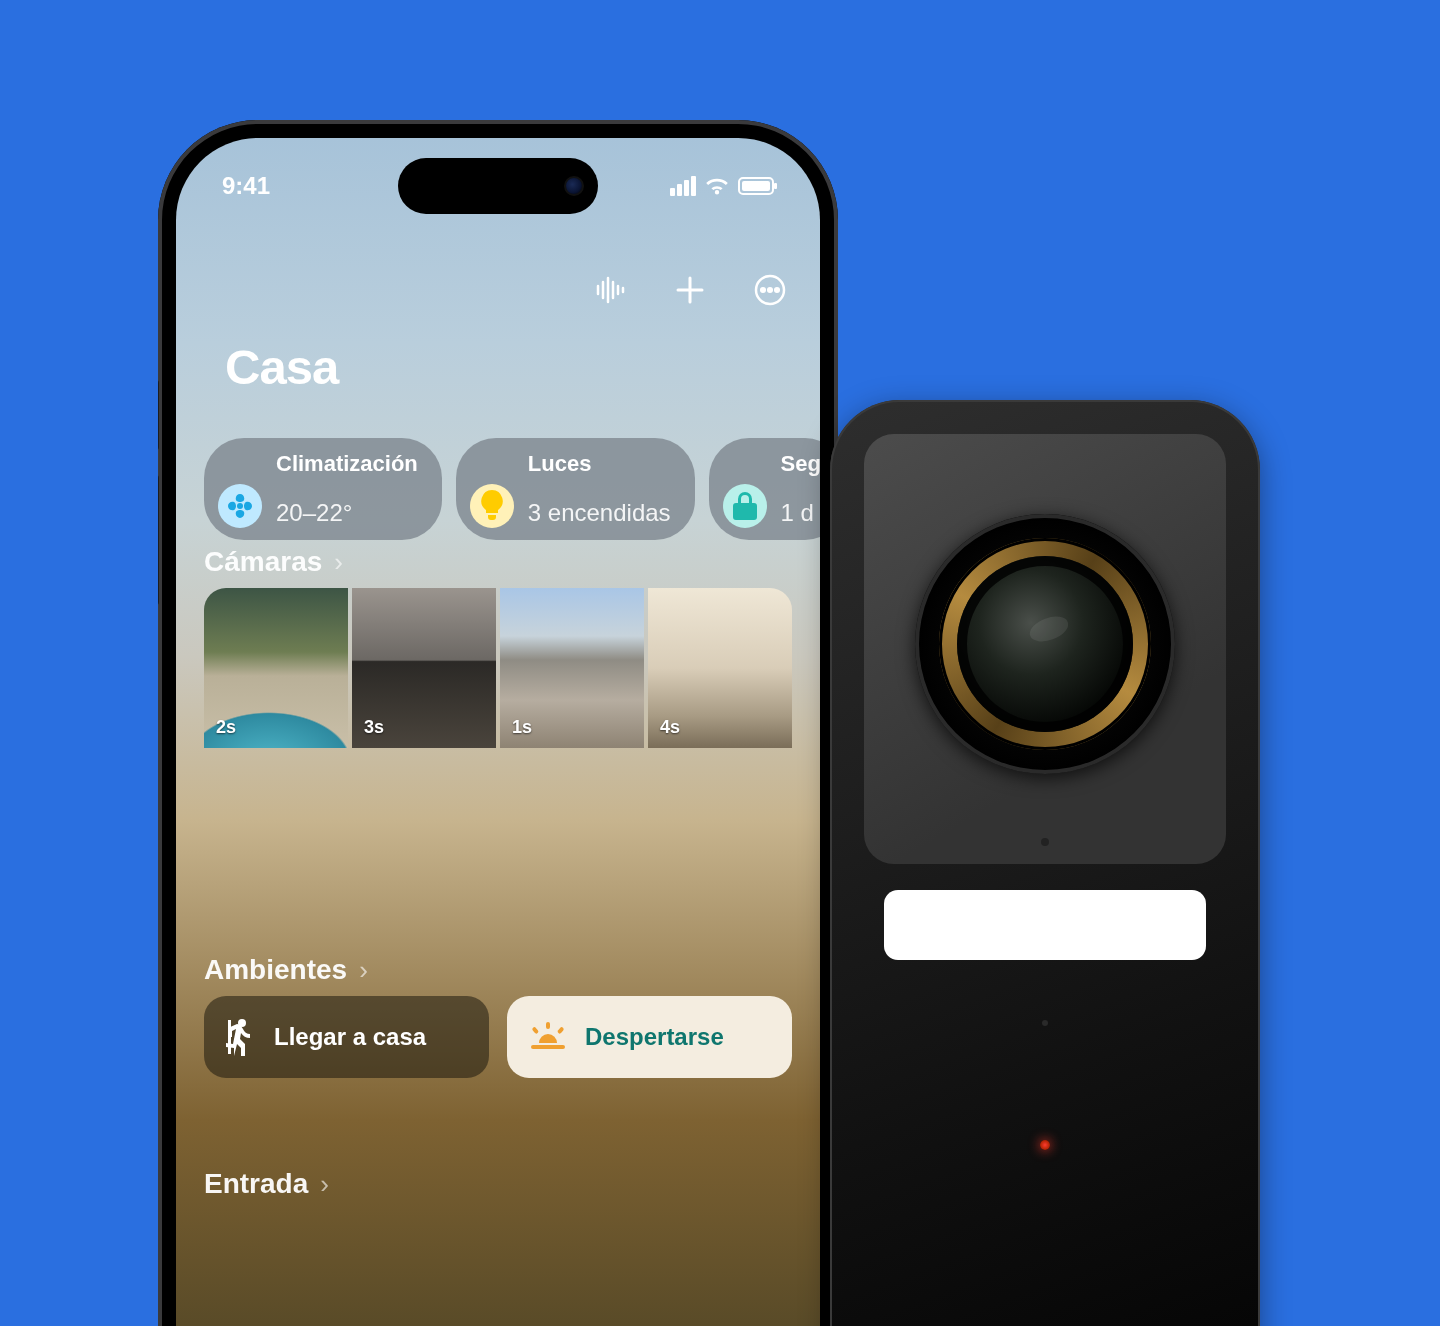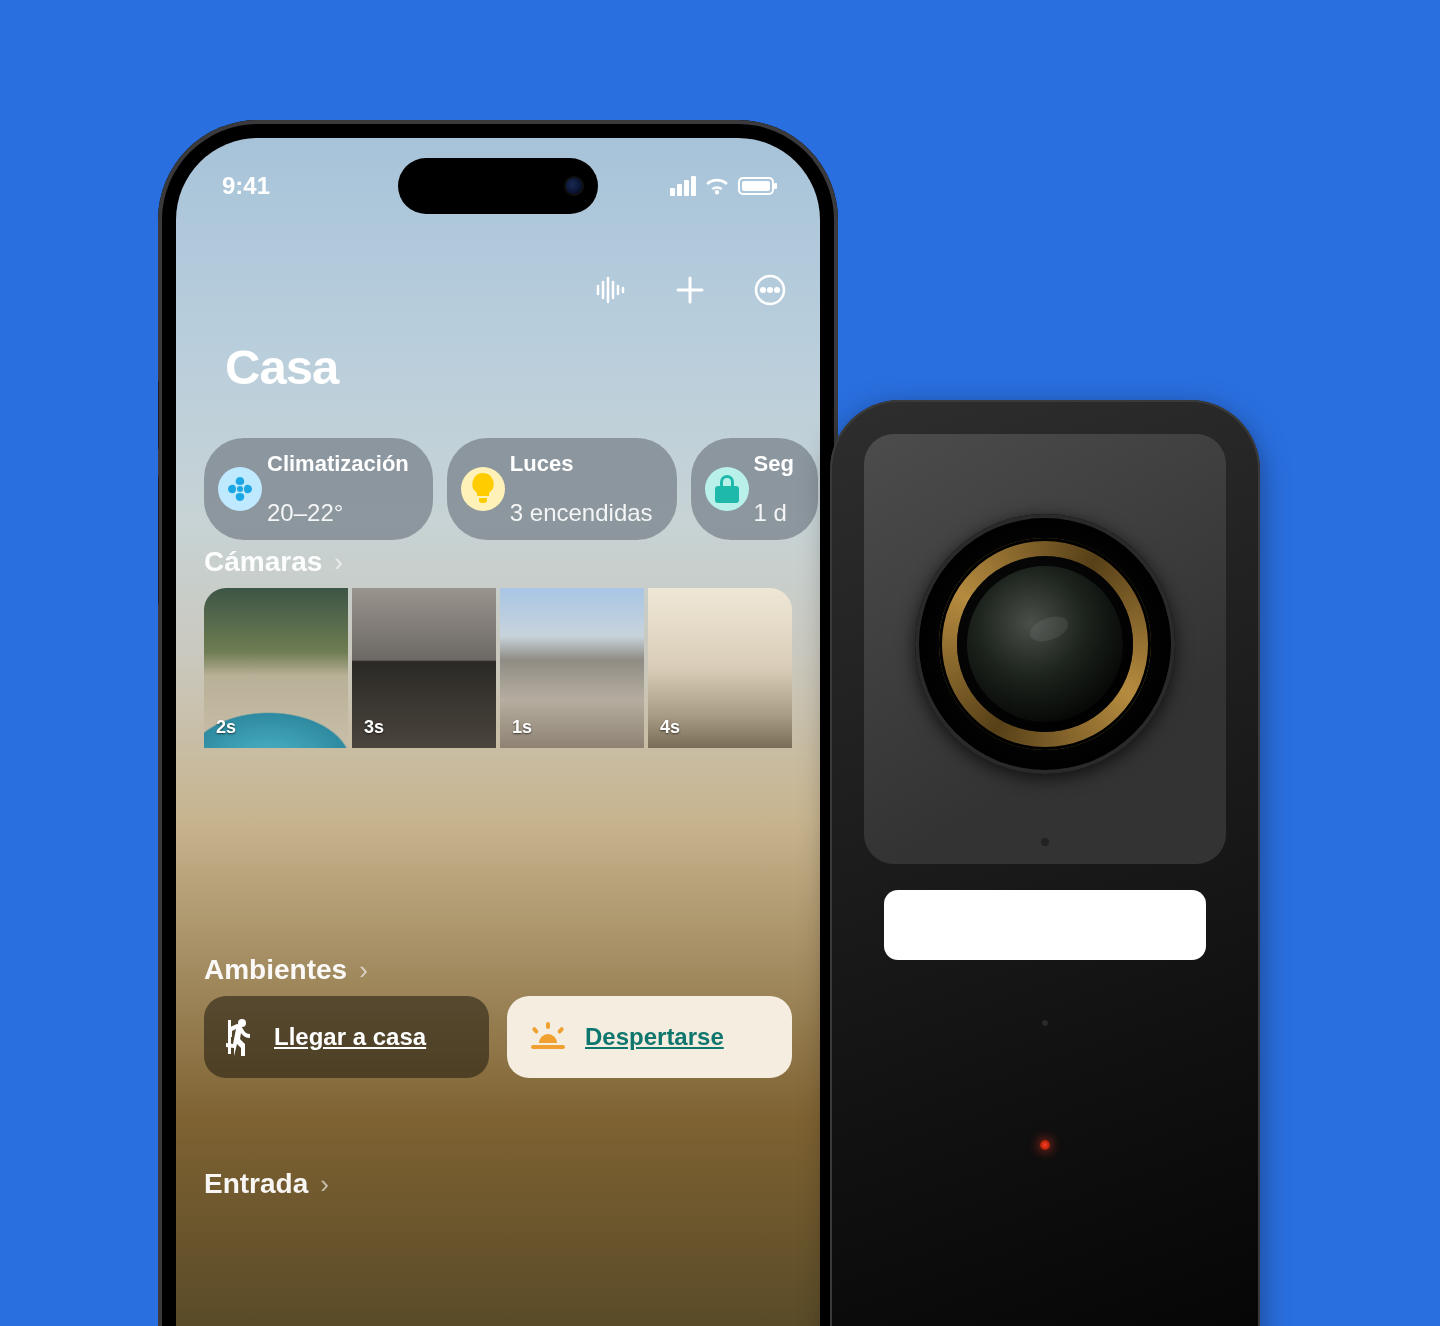--- a/index.html
+++ b/index.html
@@ -100,21 +100,21 @@
     position:absolute; top:201px; left:28px;
     color:#fff; font-size:49px; font-weight:700; letter-spacing:-1px;margin-left:21px;
   }
 
   
   .pill-row {
     position:absolute; top:300px; left:28px; right:0;
     display:flex; gap:14px; overflow:hidden;
   }
   .pill {
-    display:flex; align-items:center; gap:5px;
+    display:flex; align-items:flex-end; gap:14px;
     background: rgba(130,140,148,0.85);
     border-radius: 40px;
     padding: 12px 24px 12px 14px;
     cursor:pointer;
     flex-shrink:0;
   }
   .pill .pic {
     width:44px; height:44px; border-radius:50%;
     display:flex;align-items:center;justify-content:center;
     font-size:28px;
@@ -159,21 +159,21 @@
     linear-gradient(to bottom,#efe7d6 0%,#d9cdb8 50%,#a89b84 80%,#7a6d58 100%)}
 
   
   .scenes {
     position:absolute; top:858px; left:28px; right:28px;
     display:flex; gap:18px;
   }
   .scene {
     flex:1; height:82px; border-radius:22px;
     display:flex; align-items:center; gap:18px; padding:0 22px;
-    font-size:24px; font-weight:600; cursor:pointer;text-decoration:underline;
+    font-size:24px; font-weight:600; cursor:pointer;
   }
   .scene.dark  { background:rgba(30,25,15,0.55); color:#fff }
   .scene.light { background:#f4ede0; color:#0f766e }
   .scene .sic svg { display:block }
 
   
   .doorbell {
     position:absolute; left:830px; top:400px;
     width:430px; height:1100px;
     background:linear-gradient(160deg,#2e2e2e 0%,#111 60%,#000 100%);

